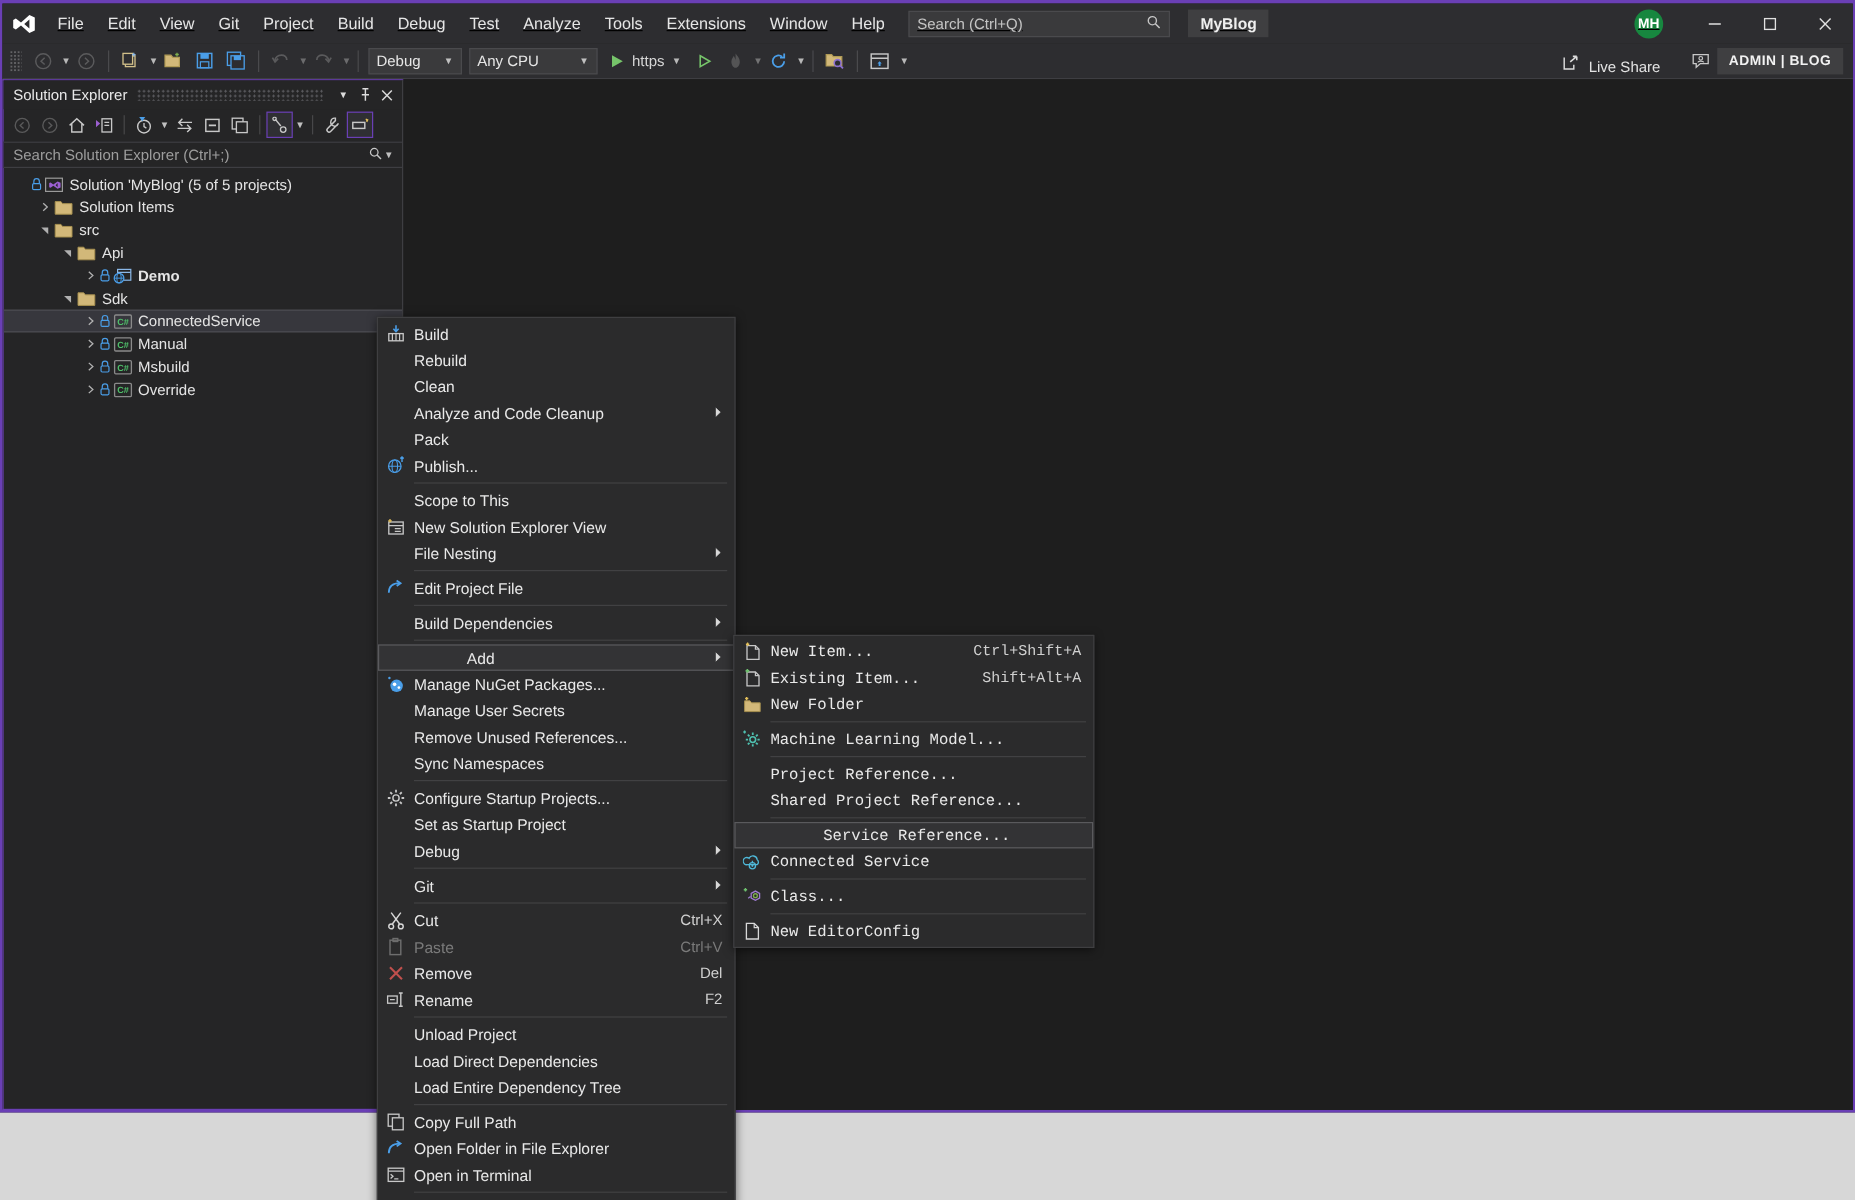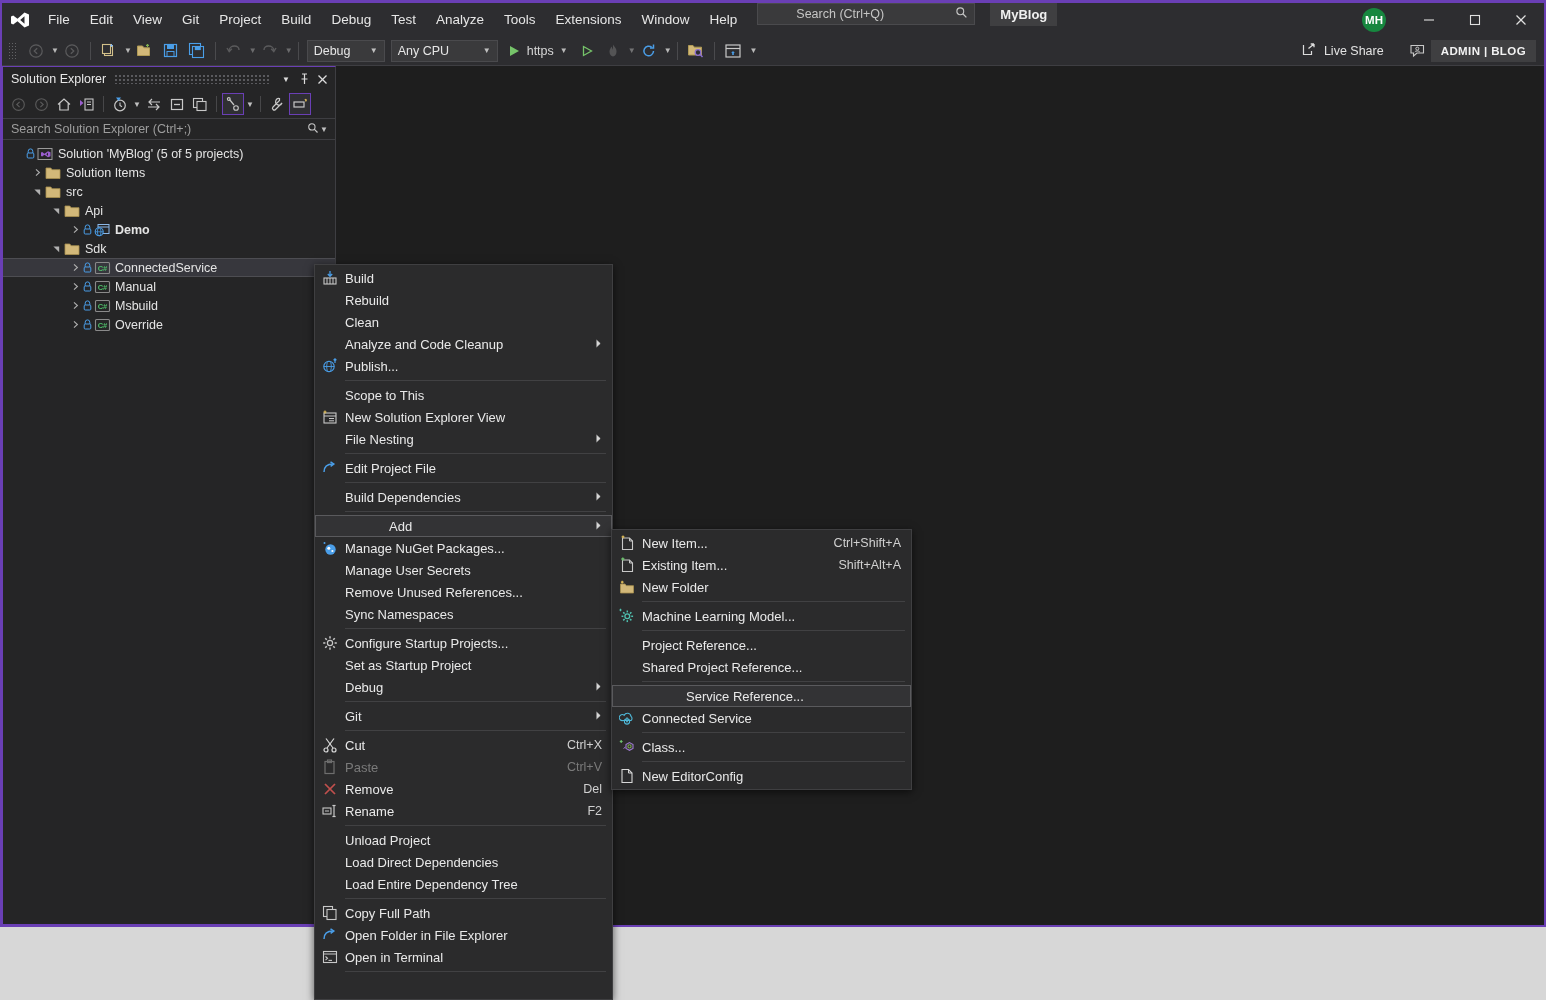--- a/index.html
+++ b/index.html
@@ -14,41 +14,42 @@
     width: 1546px; height: 927px;
     background: #1e1e1e;
     border: 2px solid #6a3fb5;
     border-top-width: 3px;
     display: flex; flex-direction: column;
   }
 
   
   .titlebar {
     height: 33px; background: #2d2d30;
-    display: flex; 
+    display: flex; align-items: center;
     flex: 0 0 33px;
+    text-decoration: underline;
   }
   .vs-logo {
     width: 36px; height: 33px;
     display: flex; align-items: center; justify-content: center;
   }
   .vs-logo svg { display: block; }
   .menubar { display: flex; align-items: center; height: 33px; }
   .menu-item {
     padding: 0 10px; height: 33px; line-height: 33px;
     font-size: 13.5px; color: #e6e6e6; cursor: default;
     white-space: nowrap;
   }
   .search-box {
     margin-left: 10px; width: 218px; height: 22px;
     background: #3a3a3c; border: 1px solid #4a4a4d;
     display: flex; align-items: center; padding: 0 6px;
     font-size: 12.5px; color: #c5c5c5;
   }
-  .search-box .sb-text { flex: 1; margin-left: 32px; }
+  .search-box .sb-text { flex: 1; }
   .search-box .sb-icon { color: #c5c5c5; font-size: 13px; }
   .solution-chip {
     margin-left: 15px; height: 23px; padding: 0 10px;
     background: #3f3f41; color: #f0f0f0;
     font-size: 13px; font-weight: bold;
     display: flex; align-items: center;
   }
   .title-right {
     margin-left: auto; display: flex; align-items: center; height: 33px;
   }
@@ -89,21 +90,21 @@
   .tb-combo {
     height: 22px; background: #3a3a3c; border: 1px solid #4a4a4d;
     display: flex; align-items: center; padding: 0 6px;
     color: #e6e6e6; font-size: 12.5px; margin: 0 3px;
   }
   .tb-combo .cb-label { flex: 1; }
   .tb-combo .cb-caret { margin-left: 10px; font-size: 8px; color: #c0c0c0; }
   .tb-run { display: flex; align-items: center; color: #d6d6d6; font-size: 12.5px; }
   .tb-right { margin-left: auto; display: flex; align-items: center; padding-right: 8px; }
   .live-share {
-    display: flex; align-items: center; gap: 6px;
+    display: flex; align-items: flex-end; gap: 6px;
     color: #e3e3e3; font-size: 12.5px; padding: 0 8px; height: 24px;
   }
   .admin-chip {
     height: 22px; padding: 0 10px; background: #3f3f41;
     color: #f2f2f2; font-size: 11.5px; font-weight: bold;
     letter-spacing: .4px;
     display: flex; align-items: center; 
   }
 
   
@@ -193,21 +194,21 @@
   .ctx-ico {
     width: 30px; flex: 0 0 30px; display: flex;
     align-items: center; justify-content: center;
   }
   .ctx-label { flex: 1; }
   .ctx-key { color: #d0d0d0; font-size: 12.5px; padding-left: 40px; }
   .ctxrow.disabled .ctx-key { color: #7a7a7a; }
   .ctx-arrow { font-size: 8px; color: #d8d8d8; margin-left: 14px; }
   .ctx-sep { height: 1px; background: #414143; margin: 3px 6px 3px 30px; }
 
-  .submenu { position: absolute; }
+  .submenu { position: absolute; font-family: Liberation Mono, monospace; }
 </style>
 </head>
 <body>
 
 <div id="vs-window">
 
   <div class="titlebar">
     <div class="vs-logo">
       <svg width="20" height="20" viewBox="0 0 20 20">
         <path d="M14.5 2.5 L19 4.5 L19 15.5 L14.5 17.5 L7.5 11.3 L3.2 14.6 L1 13.4 L1 6.6 L3.2 5.4 L7.5 8.7 Z M14.5 6.2 L10.2 10 L14.5 13.8 Z" fill="#ffffff"></path>
@@ -709,20 +710,24 @@
           <span class="ctx-label">Clean</span>
         </div>
         <div class="ctxrow">
           <span class="ctx-ico"></span>
           <span class="ctx-label">Analyze and Code Cleanup</span>
           <span class="ctx-arrow"><svg width="7" height="9" viewBox="0 0 7 9">
               <path d="M1.5 1 L5.2 4.5 L1.5 8" fill="#d8d8d8" stroke="#d8d8d8" stroke-width="0.6"></path>
             </svg></span>
         </div>
         <div class="ctxrow">
+          <span class="ctx-ico"></span>
+          <span class="ctx-label">Pack</span>
+        </div>
+        <div class="ctxrow">
           <span class="ctx-ico">
             <svg width="16" height="16" viewBox="0 0 16 16">
               <circle cx="7" cy="8.5" r="5.2" fill="none" stroke="#4a9ee8" stroke-width="1.1"></circle>
               <ellipse cx="7" cy="8.5" rx="2.3" ry="5.2" fill="none" stroke="#4a9ee8" stroke-width=".9"></ellipse>
               <line x1="1.8" y1="8.5" x2="12.2" y2="8.5" stroke="#4a9ee8" stroke-width=".9"></line>
               <path d="M13 1 L13 5 M11.6 2.2 L13 0.9 L14.4 2.2" fill="none" stroke="#4a9ee8" stroke-width="1.2"></path>
             </svg>
           </span>
           <span class="ctx-label">Publish...</span>
         </div>

